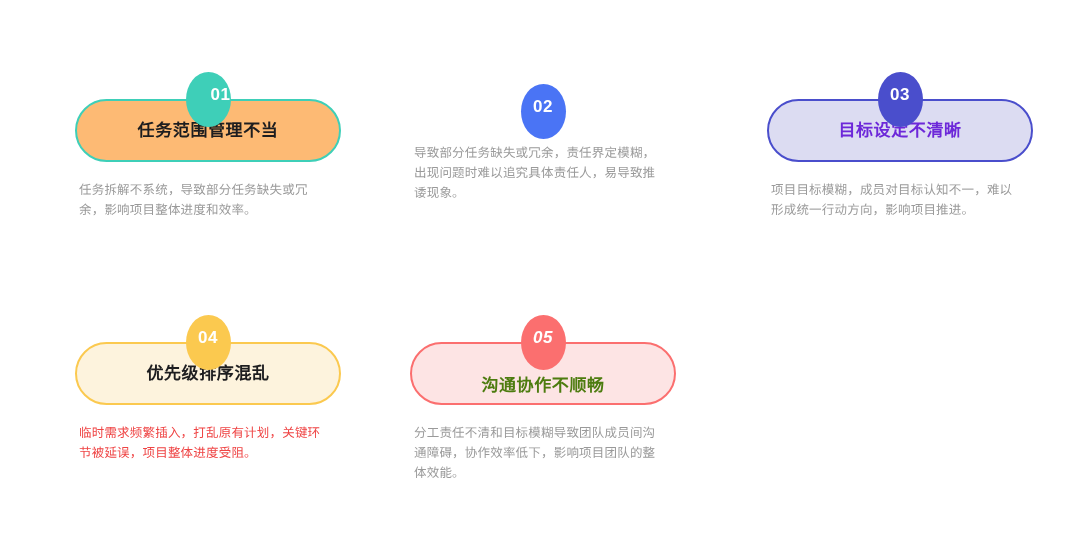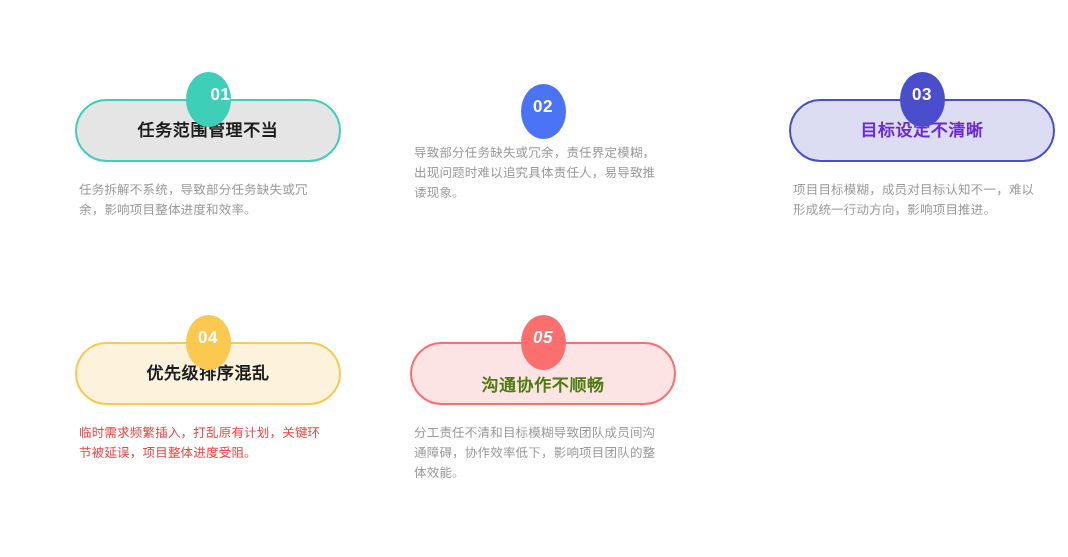--- a/index.html
+++ b/index.html
@@ -24,21 +24,21 @@
   }
 
   .card {
     position: absolute;
     width: 266px;
   }
 
   
   .card.c1 { left: 75px;  top: 72px; }
   .card.c2 { left: 410px; top: 84px; }
-  .card.c3 { left: 789px; top: 72px; }
+  .card.c3 { left: 767px; top: 72px; }
   .card.c4 { left: 75px;  top: 315px; }
   .card.c5 { left: 410px; top: 315px; }
 
   .badge-wrap {
     position: relative;
     height: 41px;
     display: flex;
     justify-content: center;
     align-items: flex-start;
     pointer-events: none;
@@ -100,21 +100,21 @@
 <body style="background: rgb(255, 255, 255);">
 
 <div id="board">
 
   <div class="card c1">
     <div class="badge-wrap">
       <div class="badge" style="background: rgb(62, 207, 184); justify-content: flex-end;">
         <span>01</span>
       </div>
     </div>
-    <div class="pill" style="background: #e5e5e5; border-color: rgb(62, 207, 184);">
+    <div class="pill" style="background: #fdba74; border-color: rgb(62, 207, 184);">
       <span class="pill-title" style="color: rgb(29, 29, 31);">任务范围管理不当</span>
     </div>
     <div class="desc" style="color: rgb(154, 154, 154);">任务拆解不系统，导致部分任务缺失或冗余，影响项目整体进度和效率。</div>
   </div>
 
   <div class="card c2">
     <div class="badge-wrap">
       <div class="badge" style="background: rgb(74, 116, 245);">
         <span>02</span>
       </div>

